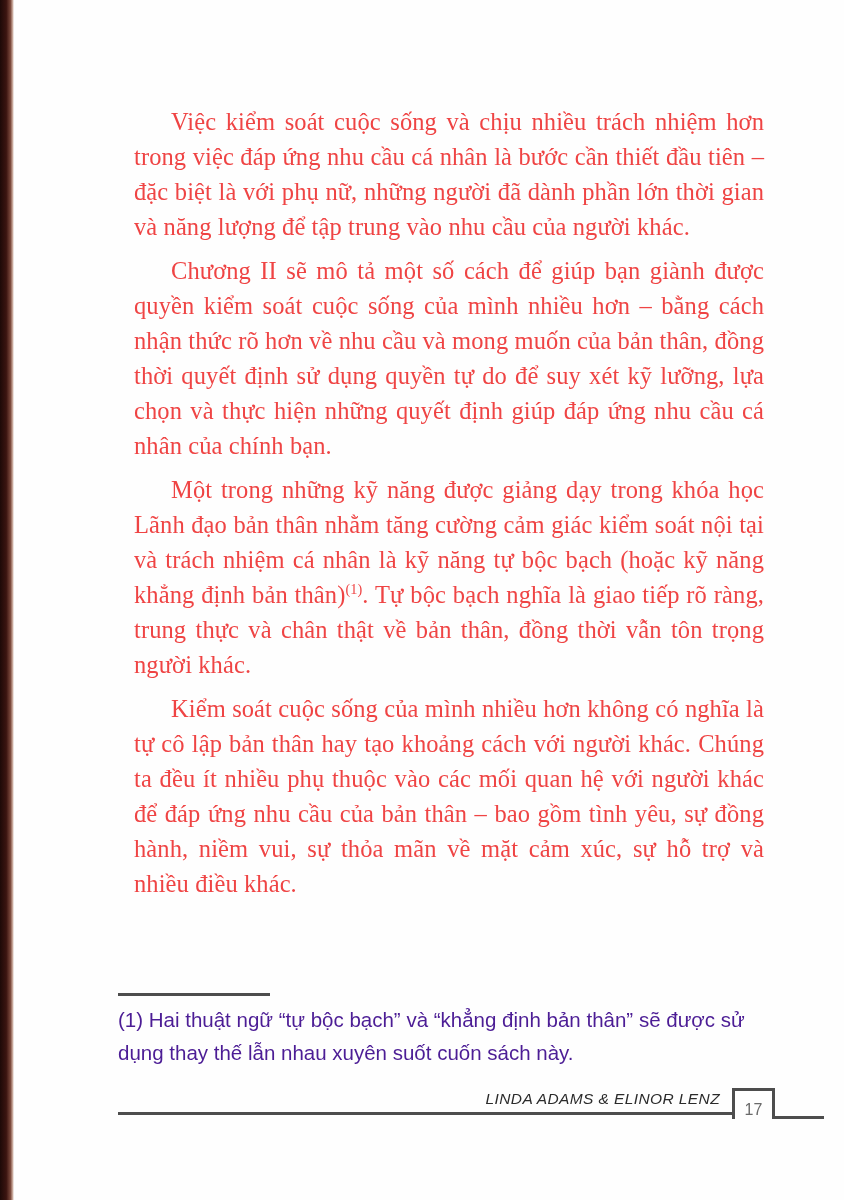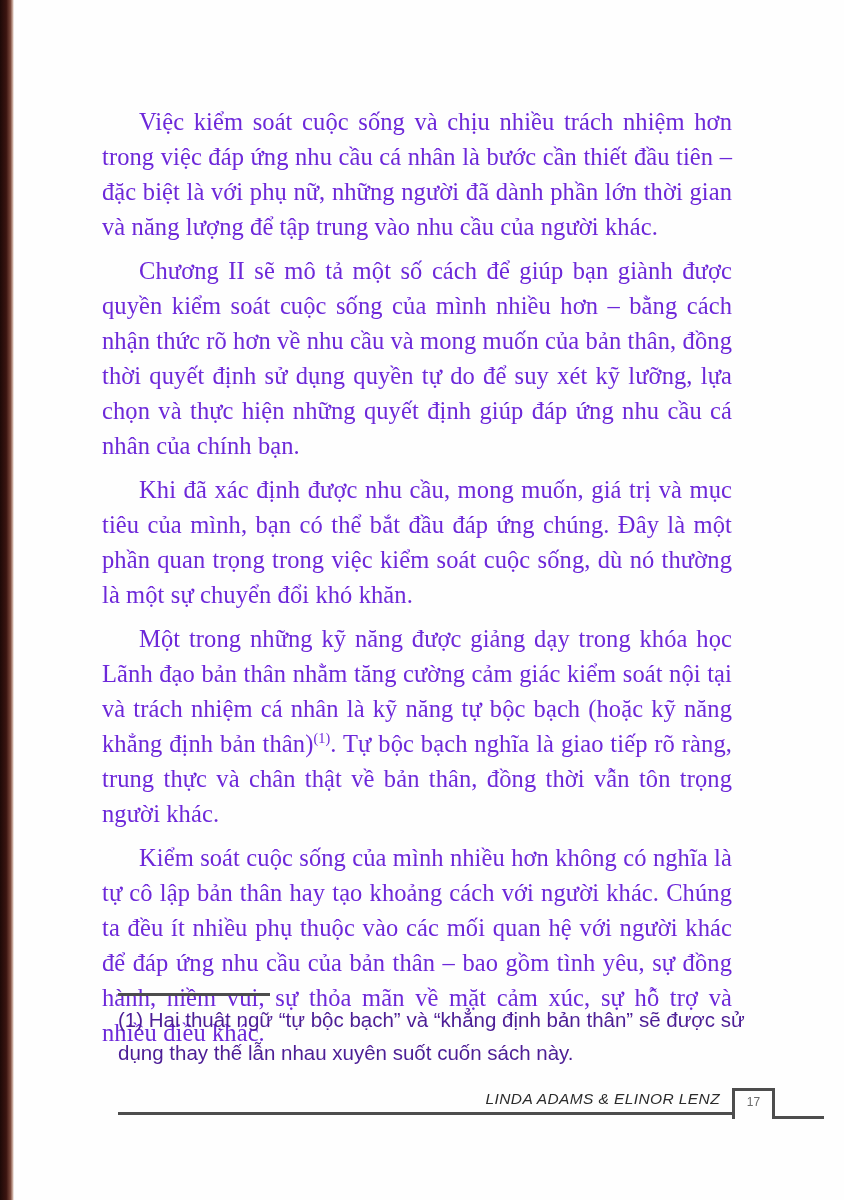--- a/index.html
+++ b/index.html
@@ -13,22 +13,22 @@
   .page { position: absolute; inset: 0; background: #fefefe; }
 
   
   .spine-shadow {
     position: absolute; left: 0; top: 0; bottom: 0; width: 14px;
     background: linear-gradient(to right, #1d0907 0%, #3b1410 45%, #7c4a3d 75%, #c9a99c 90%, #fefefe 100%);
   }
 
   
   .paragraphs {
-    position: absolute; left: 102px; top: 104px; width: 630px;
-    color: #6d28d9;
+    position: absolute; left: 134px; top: 104px; width: 630px;
+    color: #ef4444;
   }
   .paragraphs p {
     font-size: 24.5px;
     line-height: 35px;
     text-indent: 37px;
     text-align: justify;
     margin: 0 0 9px 0;
     letter-spacing: 0.1px;
   }
   .paragraphs p:last-child { margin-bottom: 16px; }
@@ -63,41 +63,40 @@
     white-space: nowrap;
   }
   .rule-main {
     position: absolute; left: 0; top: 24px; width: 614px; height: 3px;
     background: #4d4d4d;
   }
   .page-tab {
     position: absolute; left: 614px; top: 0; width: 43px; height: 31px;
     border: 3px solid #4d4d4d; border-bottom: none;
     background: #fefefe;
-    display: flex; align-items: flex-start; justify-content: center;
-    font-size: 12px; color: #6a6a6a;
+    display: flex; align-items: flex-end; justify-content: center;
+    font-size: 16px; color: #6a6a6a;
     padding-top: 4px;
   }
   .rule-right {
     position: absolute; left: 657px; top: 28px; width: 49px; height: 3px;
     background: #4d4d4d;
   }
 </style>
 </head>
 <body>
 
 <div class="page">
 
   <div class="spine-shadow"></div>
 
   <main class="content">
     <div class="paragraphs" id="paragraphs">
         <p><span>Việc kiểm soát cuộc sống và chịu nhiều trách nhiệm hơn trong việc đáp ứng nhu cầu cá nhân là bước cần thiết đầu tiên – đặc biệt là với phụ nữ, những người đã dành phần lớn thời gian và năng lượng để tập trung vào nhu cầu của người khác.</span></p>
         <p><span>Chương II sẽ mô tả một số cách để giúp bạn giành được quyền kiểm soát cuộc sống của mình nhiều hơn – bằng cách nhận thức rõ hơn về nhu cầu và mong muốn của bản thân, đồng thời quyết định sử dụng quyền tự do để suy xét kỹ lưỡng, lựa chọn và thực hiện những quyết định giúp đáp ứng nhu cầu cá nhân của chính bạn.</span></p>
-        <p><span>Khi đã xác định được nhu cầu, mong muốn, giá trị và mục tiêu của mình, bạn có thể bắt đầu đáp ứng chúng. Đây là một phần quan trọng trong việc kiểm soát cuộc sống, dù nó thường là một sự chuyển đổi khó khăn.</span></p>
         <p><span>Một trong những kỹ năng được giảng dạy trong khóa học </span><span class="run-italic">Lãnh đạo bản thân</span><span> nhằm tăng cường cảm giác kiểm soát nội tại và trách nhiệm cá nhân là kỹ năng tự bộc bạch (hoặc kỹ năng khẳng định bản thân)</span><span class="run-sup">(1)</span><span>. Tự bộc bạch nghĩa là giao tiếp rõ ràng, trung thực và chân thật về bản thân, đồng thời vẫn tôn trọng người khác.</span></p>
         <p><span>Kiểm soát cuộc sống của mình nhiều hơn không có nghĩa là tự cô lập bản thân hay tạo khoảng cách với người khác. Chúng ta đều ít nhiều phụ thuộc vào các mối quan hệ với người khác để đáp ứng nhu cầu của bản thân – bao gồm tình yêu, sự đồng hành, niềm vui, sự thỏa mãn về mặt cảm xúc, sự hỗ trợ và nhiều điều khác.</span></p>
       </div>
 
     <div class="footnote-sep"></div>
     <p class="footnote">(1) Hai thuật ngữ “tự bộc bạch” và “khẳng định bản thân” sẽ được sử dụng thay thế lẫn nhau xuyên suốt cuốn sách này.</p>
   </main>
 
   <footer class="page-footer">
     <span class="footer-authors">LINDA ADAMS &amp; ELINOR LENZ</span>

